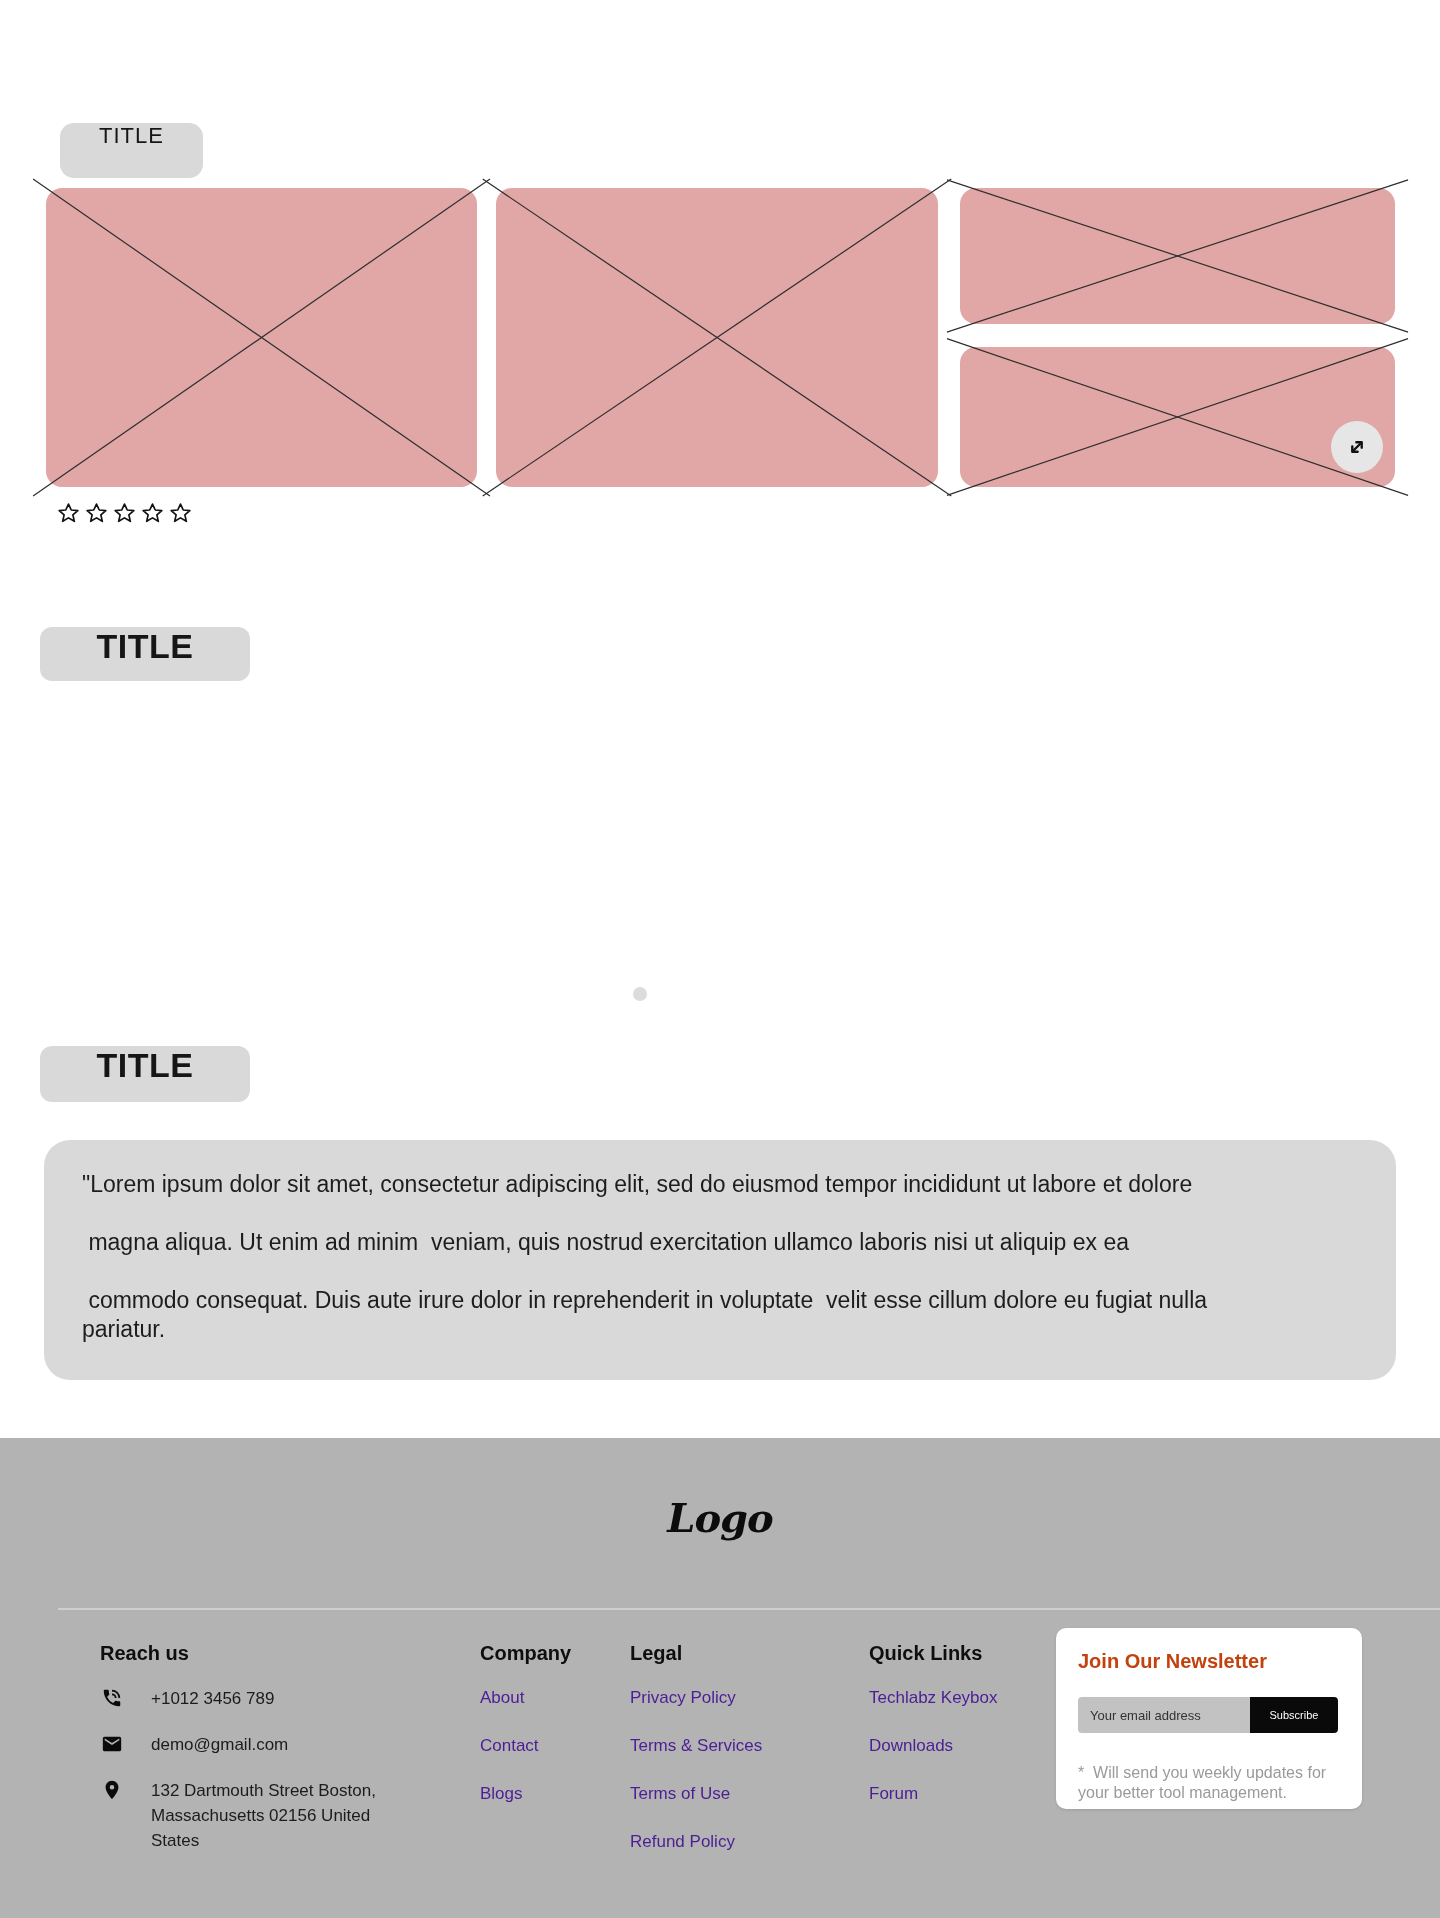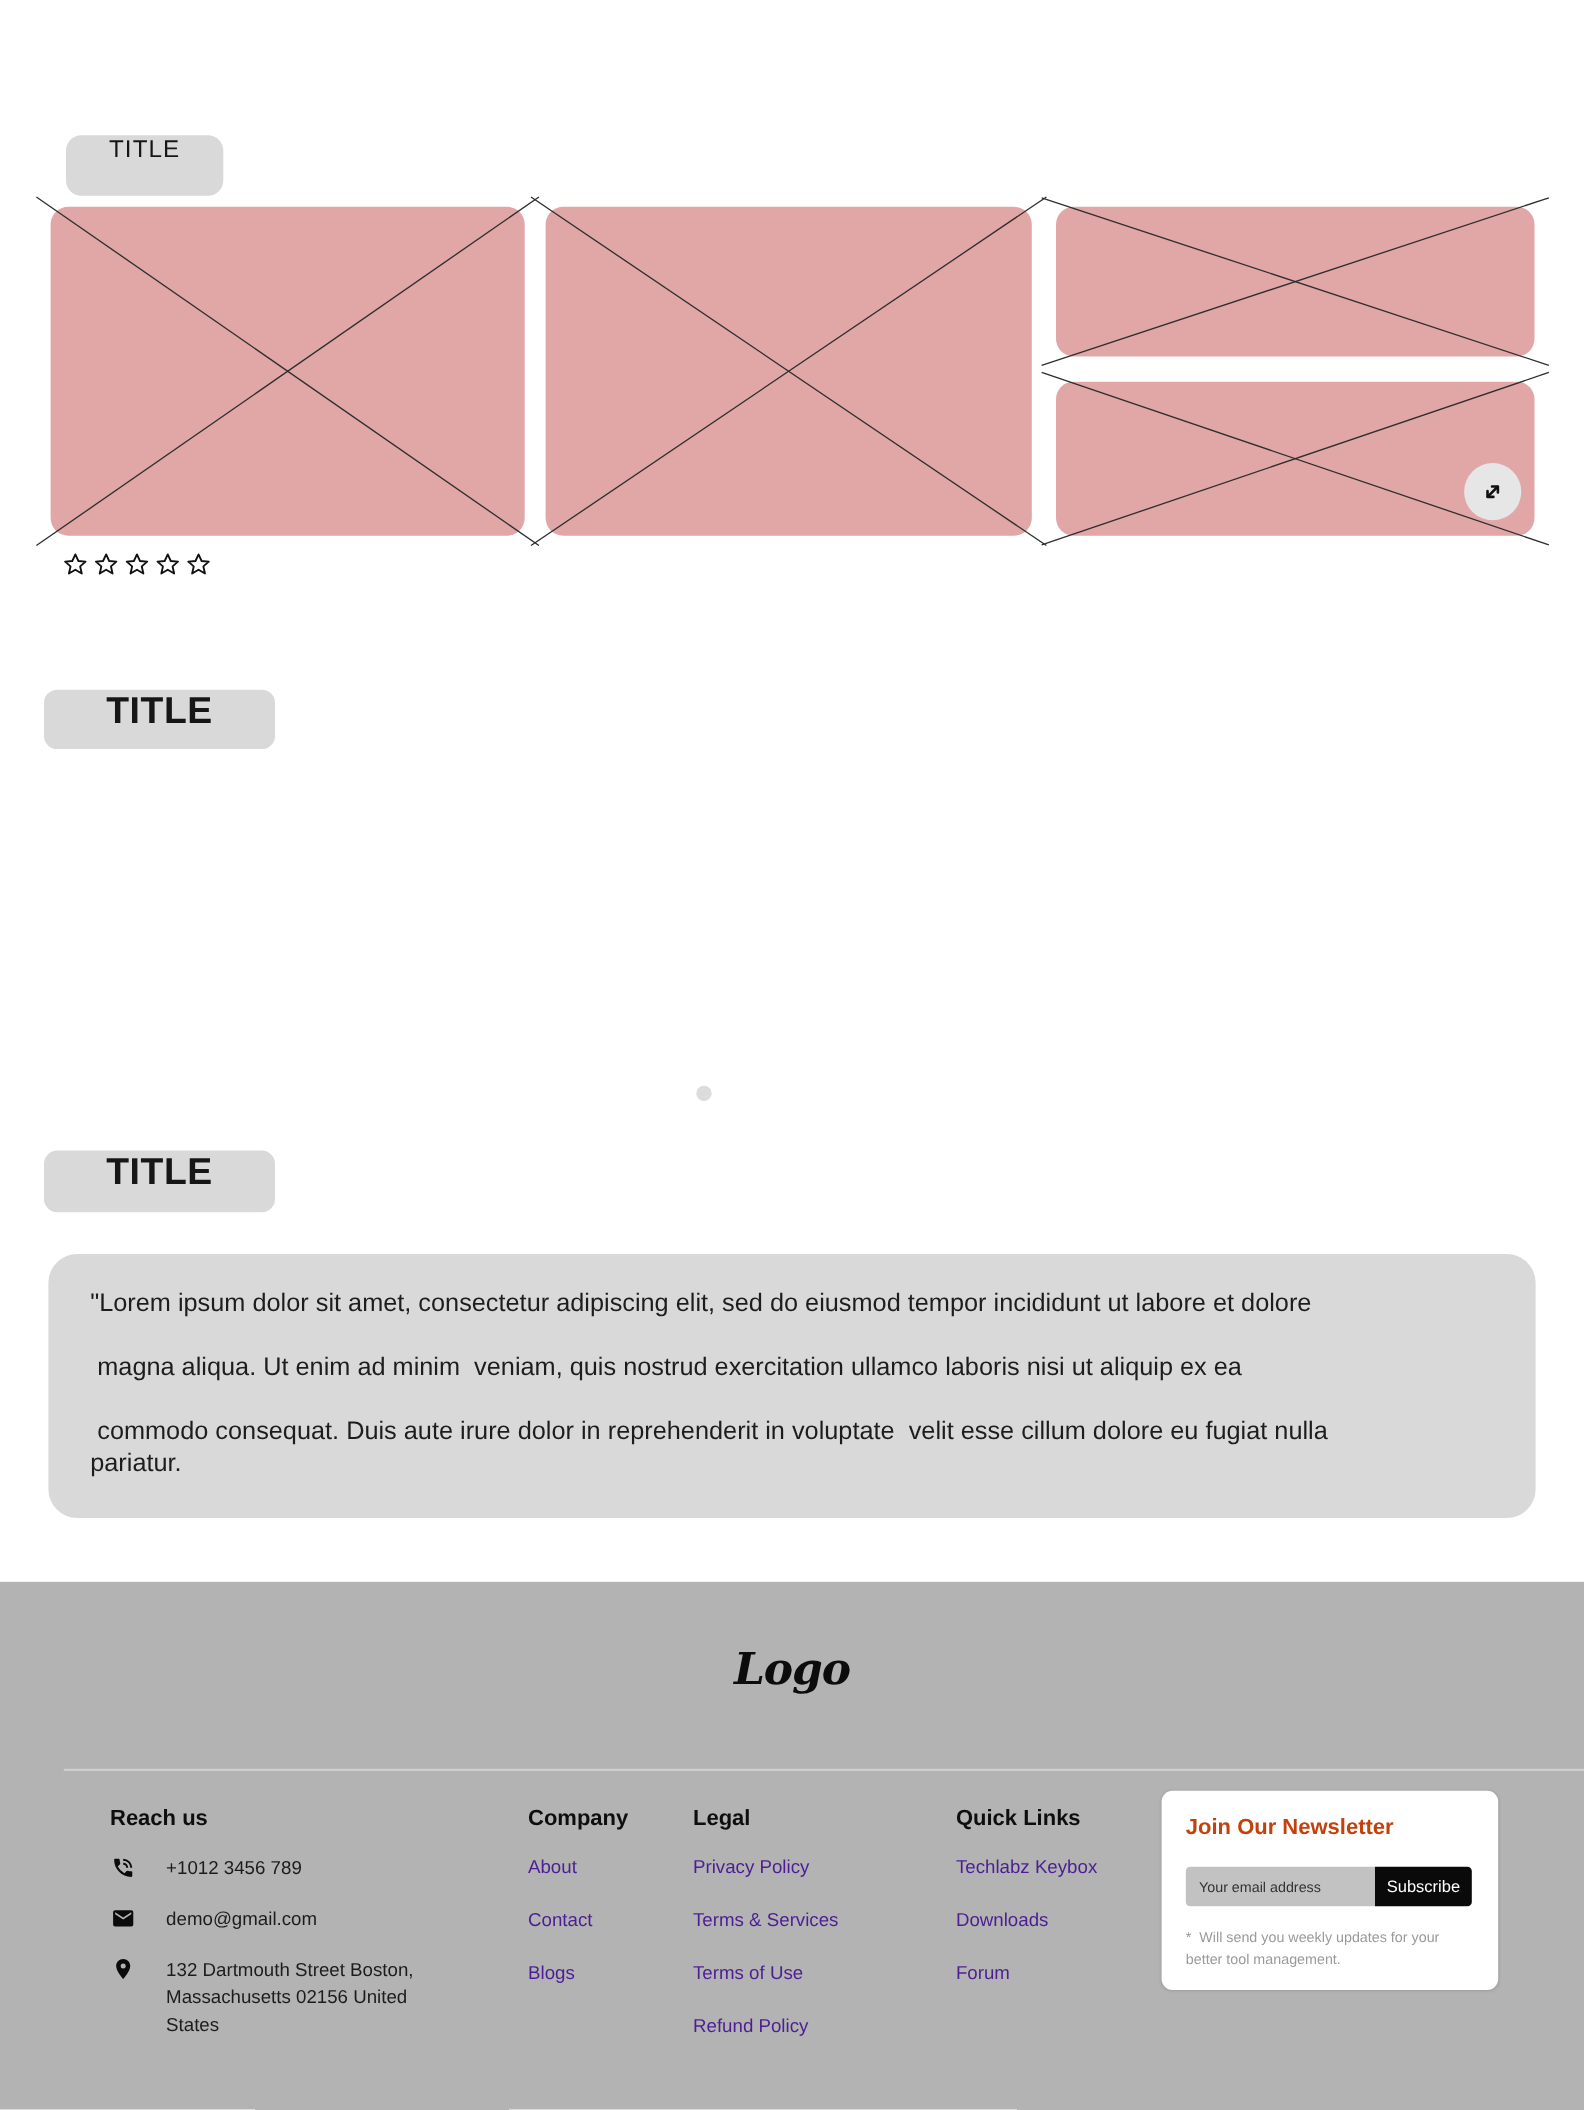--- a/index.html
+++ b/index.html
@@ -61,22 +61,22 @@
   .reach-row .ricon{width:24px;height:24px;flex:0 0 24px;display:flex;align-items:center;justify-content:center;}
   .reach-row .ricon svg{width:22px;height:22px;}
   .reach-row .rtext{font-size:17px;line-height:25px;color:#1c1c1c;}
   .reach-row.link .rtext{cursor:pointer;}
 
   .newsletter{position:absolute;left:1056px;top:190px;width:306px;height:181px;background:#ffffff;border-radius:10px;padding:22px;box-shadow:0 1px 3px rgba(0,0,0,.12);}
   .newsletter h4{font-size:20px;font-weight:700;color:#c2410c;}
   .nl-form{display:flex;margin-top:24px;width:278px;}
   .nl-input{width:172px;height:36px;background:var(--input-gray);border:none;border-radius:4px 0 0 4px;padding:0 12px;font-size:13px;font-family:"Liberation Sans", sans-serif;color:#222;}
   .nl-input::placeholder{color:#333333;opacity:1;}
-  .nl-btn{width:88px;height:36px;background:var(--btn-black);color:#ffffff;border:none;border-radius:0 4px 4px 0;font-size:15px;font-family:"Liberation Sans", sans-serif;cursor:pointer;}
-  .nl-note{margin-top:18px;font-size:13px;line-height:20px;color:var(--note-gray);white-space:pre-wrap;width:266px;}
+  .nl-btn{width:88px;height:36px;background:var(--btn-black);color:#ffffff;border:none;border-radius:0 4px 4px 0;font-size:11px;font-family:"Liberation Sans", sans-serif;cursor:pointer;}
+  .nl-note{margin-top:30px;font-size:16px;line-height:20px;color:var(--note-gray);white-space:pre-wrap;width:266px;}
 </style>
 </head>
 <body>
 
 <div class="page">
 
   <div class="chip small">
     <span>TITLE</span>
   </div>
 

